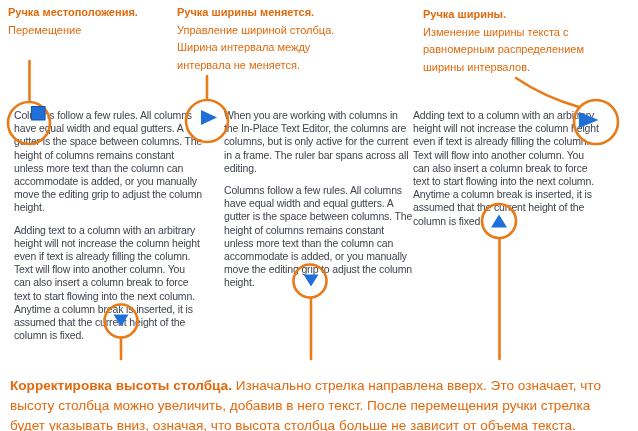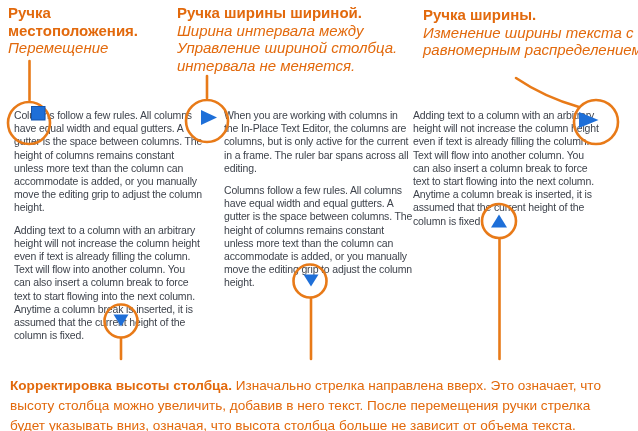--- a/index.html
+++ b/index.html
@@ -1,20 +1,20 @@
 <!DOCTYPE html>
 <html style="--orange: #E2690C; --ring: #E87A18; --blue: #1E6FD8; --blued: #1355AE; --ink: #3E434C;"><head>
 <meta charset="utf-8">
 <style>
   html,body{margin:0;padding:0;background:#fff;}
   .stage{position:relative;width:638px;height:431px;background:#ffffff;overflow:hidden;
          font-family:"Liberation Sans",sans-serif;}
-  .callout{position:absolute;color:var(--orange);font-size:15px;line-height:17.5px;}
+  .callout{position:absolute;color:var(--orange);font-size:11px;line-height:17.5px;}
   .callout .ct{font-weight:bold;display:block;}
-  .callout .tline{white-space:nowrap;font-style:italic;}
+  .callout .tline{white-space:nowrap;}
   .doccol{position:absolute;color:var(--ink);font-size:10.5px;line-height:13.2px;
           letter-spacing:-0.15px;filter:blur(0.3px);}
   .doccol .para{margin-top:9px;}
   .doccol .tline{white-space:nowrap;}
   .bottom-callout{position:absolute;left:10px;top:376px;width:622px;color:var(--orange);
           font-size:13.6px;line-height:20px;}
   .bottom-callout b{font-weight:bold;}
   .bottom-callout .tline{white-space:nowrap;}
   .overlay{position:absolute;left:0;top:0;width:638px;height:431px;pointer-events:none;}
   .c-ring{fill:none;stroke:var(--ring);stroke-width:2.6px;}
@@ -28,33 +28,34 @@
 <div class="stage">
 
   <div class="callout" style="left:8px;top:4px;width:170px;">
     <span class="ct">Ручка местоположения.</span>
     <div>
         <div class="tline">Перемещение</div>
       </div>
   </div>
 
   <div class="callout" style="left:177px;top:4px;width:235px;">
-    <span class="ct">Ручка ширины шириной.</span>
+    <span class="ct">Ручка ширины меняется.</span>
     <div>
+        <div class="tline">Управление шириной столбца.</div>
         <div class="tline">Ширина интервала между</div>
-        <div class="tline">Управление шириной столбца.</div>
         <div class="tline">интервала не меняется.</div>
       </div>
   </div>
 
   <div class="callout" style="left:423px;top:6px;width:212px;">
     <span class="ct">Ручка ширины.</span>
     <div>
         <div class="tline">Изменение ширины текста с</div>
         <div class="tline">равномерным распределением</div>
+        <div class="tline">ширины интервалов.</div>
       </div>
   </div>
 
   <div class="doccol" style="left:14px;top:109px;width:198px;">
     <div>
         <div class="tline">Columns follow a few rules. All columns</div>
         <div class="tline">have equal width and equal gutters. A</div>
         <div class="tline">gutter is the space between columns. The</div>
         <div class="tline">height of columns remains constant</div>
         <div class="tline">unless more text than the column can</div>

